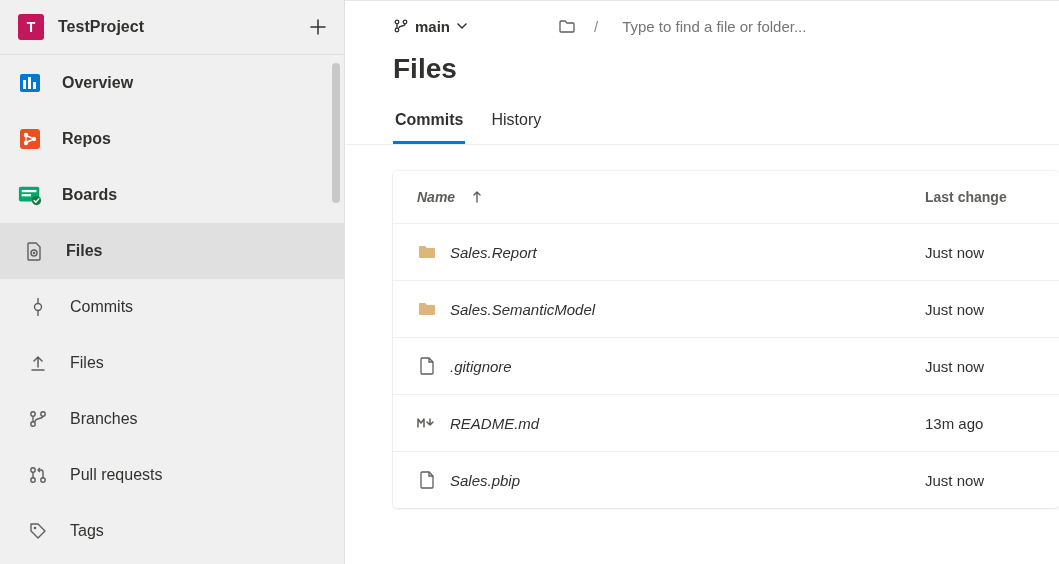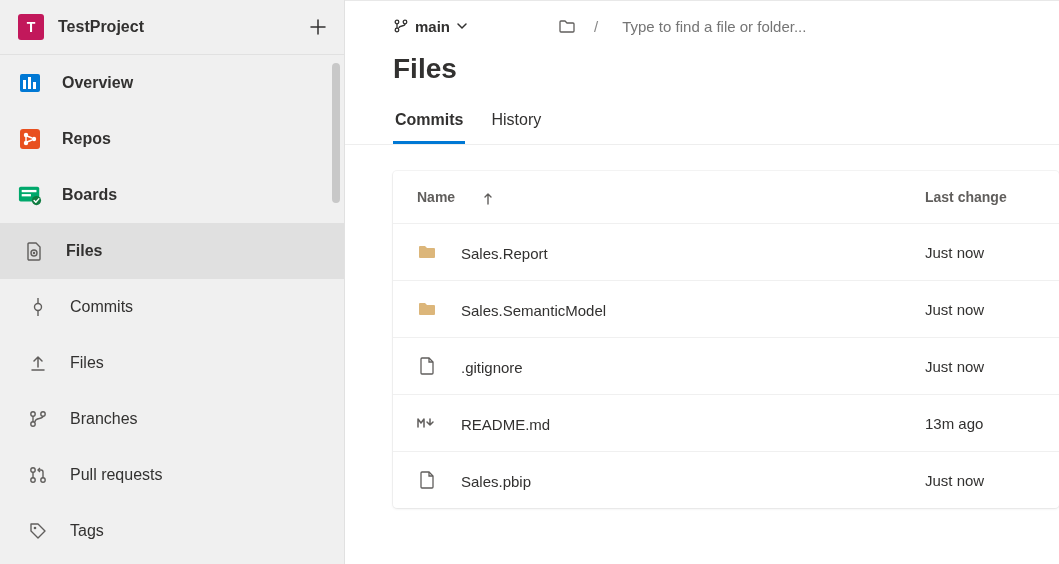--- a/index.html
+++ b/index.html
@@ -129,21 +129,21 @@
       box-shadow: 0 1px 3px rgba(0,0,0,0.08), 0 0 0 1px rgba(0,0,0,0.04);
       overflow: hidden;
     }
     .file-header, .file-row {
       display: flex;
       align-items: center;
       padding: 18px 24px;
       border-bottom: 1px solid #f0f0f0;
     }
     .file-header { font-weight: 600; color: #605e5c; font-size: 14px; }
-    .file-header .name-col, .file-row .name-col { flex: 1; display: flex; align-items: flex-end; gap: 24px; }
+    .file-header .name-col, .file-row .name-col { flex: 1; display: flex; align-items: center; gap: 13px; font-style: italic; }
     .file-header .change-col, .file-row .change-col { width: 110px; text-align: left; }
     .file-row { font-size: 15px; cursor: pointer; }
     .file-icon { width: 20px; height: 20px; display: flex; align-items: center; justify-content: center; }
     .sort-arrow { margin-left: 4px; }
     svg { display: block; }
   </style>
 </head>
 <body>
 
 <div class="sidebar">

